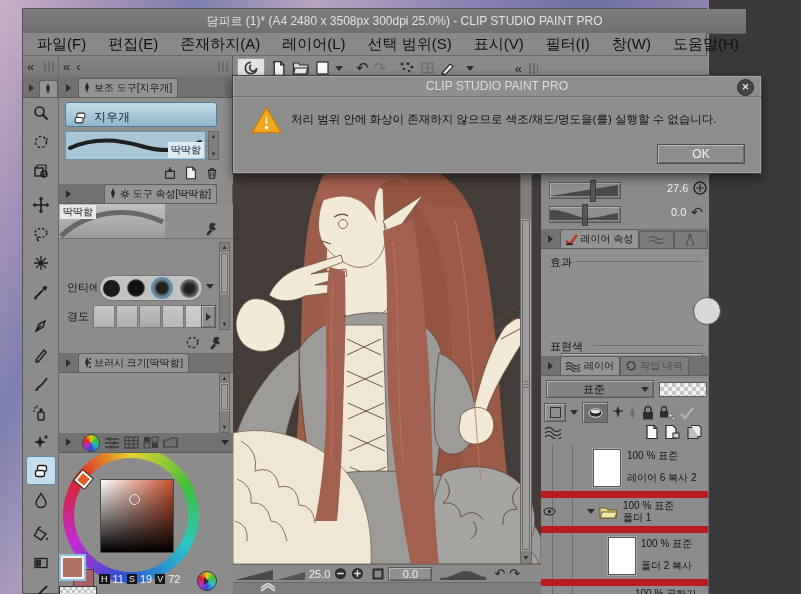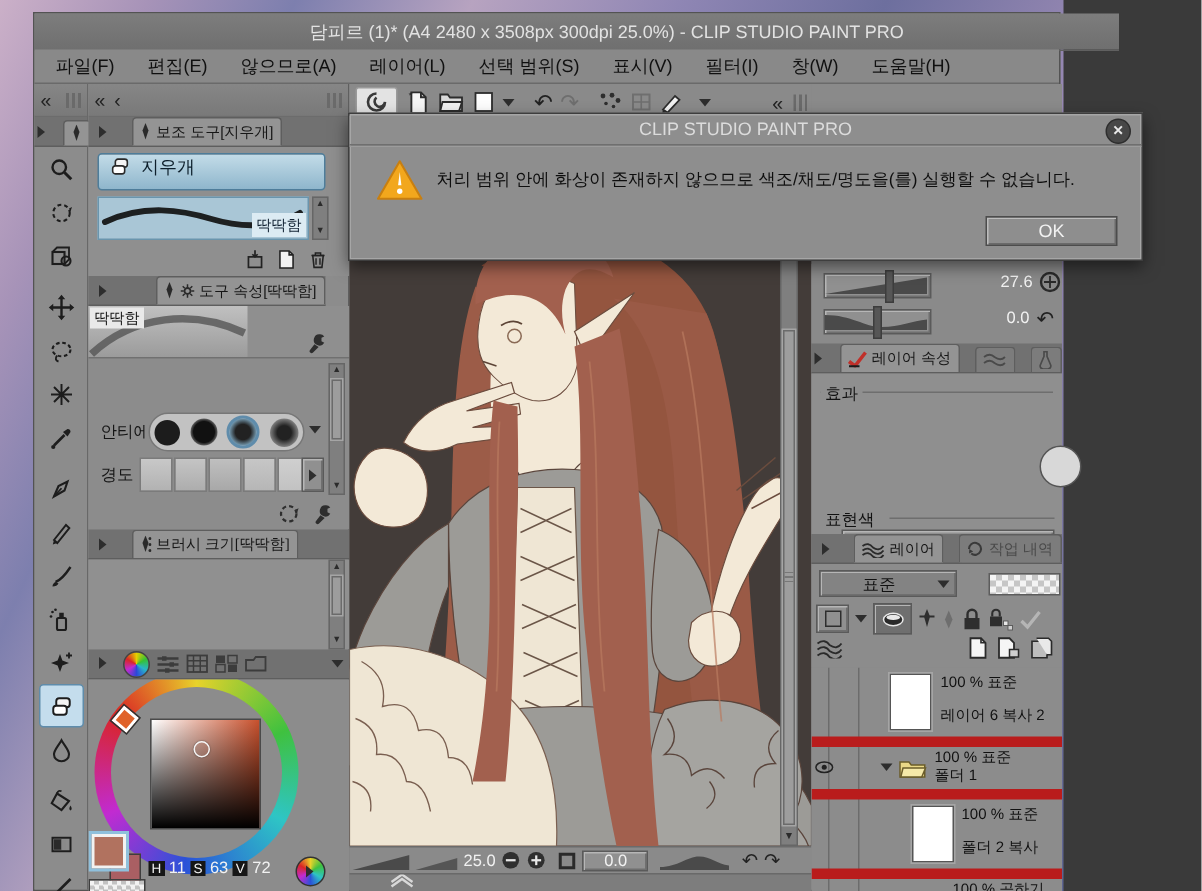--- a/index.html
+++ b/index.html
@@ -8,34 +8,34 @@
   .abs{position:absolute;}
   
   .desktop-art{position:absolute;left:0;top:0;width:709px;height:594px;
     background:linear-gradient(115deg,#cbb0c8 0%,#a793b8 10%,#7d7fae 20%,#b7a3c0 32%,#8f86b4 46%,#6d6f9e 60%,#9a8ab4 76%,#5c6490 100%);}
   
   .win{position:absolute;left:22px;top:8px;width:685px;height:586px;background:#8c8c8c;border:1px solid #535353;box-sizing:border-box;}
   .titlebar{position:absolute;left:0;top:0;width:100%;height:24px;background:linear-gradient(#7d7d7d,#6f6f6f);
     border-bottom:1px solid #606060;text-align:center;font-size:12px;line-height:24px;color:#e2e2e2;padding-left:40px;}
   .menubar{position:absolute;left:0;top:24px;width:100%;height:23px;background:#898989;border-bottom:1px solid #6a6a6a;
     display:flex;align-items:center;padding-left:14px;box-sizing:border-box;}
-  .menubar span{font-size:12px;color:#101010;margin-right:22px;white-space:nowrap;}
+  .menubar span{font-size:15px;color:#101010;margin-right:22px;white-space:nowrap;}
   .body{position:absolute;left:0;top:47px;right:0;bottom:0;}
   
   .toolcol{position:absolute;left:0;top:0;width:36px;height:100%;background:#8c8c8c;border-right:1px solid #686868;box-sizing:border-box;}
   .propcol{position:absolute;left:36px;top:0;width:174px;height:100%;background:#8c8c8c;border-right:1px solid #5f5f5f;box-sizing:border-box;}
   .canvascol{position:absolute;left:210px;top:0;width:308px;height:100%;background:#828282;}
   .rightcol{position:absolute;left:518px;top:0;width:167px;height:100%;background:#8a8a8a;border-left:1px solid 5f5f5f;}
   
   .dockhead{height:22px;background:linear-gradient(#868686,#797979);border-bottom:1px solid #6c6c6c;display:flex;align-items:center;
     font-size:13px;color:#2c2c2c;padding:0 4px;box-sizing:border-box;}
   .dockhead .grip{margin-left:auto;width:10px;height:10px;
     background:repeating-linear-gradient(90deg,#6a6a6a 0 2px,transparent 2px 4px);}
   
-  .tabstrip{height:20px;background:#717171;display:flex;align-items:flex-end;padding-left:2px;box-sizing:border-box;border-bottom:1px solid #5e5e5e;gap:10px;}
+  .tabstrip{height:20px;background:#717171;display:flex;align-items:flex-end;padding-left:2px;box-sizing:border-box;border-bottom:1px solid #5e5e5e;}
   .ptab{background:#949494;border:1px solid #5e5e5e;border-bottom:none;border-radius:3px 3px 0 0;
     font-size:10px;padding:2px 5px 2px 4px;display:flex;align-items:center;gap:3px;color:#161616;white-space:nowrap;}
   .ptab.dim{background:#7c7c7c;color:#4a4a4a;}
   .pmenu{width:15px;height:14px;margin:0 2px 2px 0;display:flex;align-items:center;justify-content:center;}
   
   .tools{display:flex;flex-direction:column;align-items:center;overflow:hidden;}
   .tool{width:30px;height:29px;display:flex;align-items:center;justify-content:center;flex:0 0 auto;}
   .tool.sel{background:#c4dded;border:1px solid #5f8cab;border-radius:3px;box-sizing:border-box;}
   .tooldiv{width:24px;height:5px;flex:0 0 auto;}
   
@@ -80,21 +80,21 @@
 <div class="screen">
   <div class="desktop-art"></div>
 
   <div class="win">
     <div class="titlebar">
       <span>담피르 (1)* (A4 2480 x 3508px 300dpi 25.0%)  - CLIP STUDIO PAINT PRO</span>
     </div>
     <div class="menubar">
       <span>파일(F)</span>
       <span>편집(E)</span>
-      <span>않으므로(A)</span>
+      <span>존재하지(A)</span>
       <span>레이어(L)</span>
       <span>선택 범위(S)</span>
       <span>표시(V)</span>
       <span>필터(I)</span>
       <span>창(W)</span>
       <span>도움말(H)</span>
     </div>
 
     <div class="body">
 
@@ -241,21 +241,21 @@
             </div>
           <div class="ptab">
             <svg width="8" height="12" viewBox="0 0 8 12">
                 <path d="M4,0 L6,5 L4,11 L2,5 Z" fill="#2a2a2a"></path>
               </svg>
             <span>보조 도구[지우개]</span>
           </div>
         </div>
         <div class="abs" style="left:0;top:42px;width:174px;height:86px;background:#8f8f8f;">
           <div class="abs" style="left:6px;top:4px;width:152px;height:25px;border:1px solid #4e7d9a;border-radius:3px;
-                      background:linear-gradient(#c3dce8,#8fb6cc);display:flex;align-items:flex-start;gap:6px;padding-left:6px;box-sizing:border-box;">
+                      background:linear-gradient(#c3dce8,#8fb6cc);display:flex;align-items:flex-end;gap:6px;padding-left:6px;box-sizing:border-box;">
             <svg width="16" height="16" viewBox="0 0 18 18">
                 <rect x="5.5" y="3.5" width="9" height="6" rx="2" fill="#f4f4f4" stroke="#2a2a2a" stroke-width="1.2"></rect>
                 <rect x="3.5" y="8.5" width="9" height="6" rx="2" fill="#fff" stroke="#2a2a2a" stroke-width="1.2"></rect>
               </svg>
             <span style="font-size:12px;color:#0d1f2b;">지우개</span>
           </div>
           <div class="abs" style="left:6px;top:33px;width:141px;height:29px;background:#a9c6d6;border:1px solid #6a95ad;box-sizing:border-box;">
             <svg width="139" height="27" viewBox="0 0 139 27">
               <path d="M4,16 C30,4 55,8 75,14 C95,20 118,20 134,10" fill="none" stroke="#111" stroke-width="4" stroke-linecap="round" opacity="0.92"></path>
             </svg>
@@ -418,21 +418,21 @@
           </div>
 
           <div class="abs" style="left:14px;top:116px;width:19px;height:19px;background:#aa5f63;border:1px solid #3e3e3e;"></div>
           <div class="abs" style="left:2px;top:103px;width:19px;height:19px;background:#b1725f;border:2px solid #f2f2f2;outline:2px solid #8fc0dc;"></div>
           <div class="abs checker-s" style="left:0px;top:133px;width:36px;height:9px;border:1px solid #3e3e3e;"></div>
 
           <div class="abs" style="left:40px;top:120px;display:flex;align-items:center;gap:3px;">
             <span style="background:#161616;color:#f2f2f2;font-size:9px;padding:0 2px;">H</span>
             <span style="font-size:11px;color:#f2f2f2;">11</span>
             <span style="background:#161616;color:#f2f2f2;font-size:9px;padding:0 2px;">S</span>
-            <span style="font-size:11px;color:#f2f2f2;">63</span>
+            <span style="font-size:11px;color:#f2f2f2;">19</span>
             <span style="background:#161616;color:#f2f2f2;font-size:9px;padding:0 2px;">V</span>
             <span style="font-size:11px;color:#f2f2f2;">72</span>
           </div>
           <div class="abs" style="left:138px;top:118px;width:18px;height:18px;border-radius:50%;background:conic-gradient(#e8d22a,#3fc13f,#2ec5c5,#2b52d8,#c12bd1,#d92525,#e8d22a);border:1px solid #333;">
             <div class="tri-r" style="margin:5px 0 0 6px;"></div>
           </div>
         </div>
       </div>
 
       <div class="canvascol">
@@ -654,21 +654,21 @@
           <div class="ptab dim">
             <svg width="12" height="12" viewBox="0 0 12 12">
                 <path d="M2,6 a4,4 0 1 1 1.5,3" fill="none" stroke="#3a3a3a" stroke-width="1.4"></path>
                 <path d="M2,9 l0.2,-3 l2.6,1.6 Z" fill="#3a3a3a"></path>
               </svg>
             <span>작업 내역</span>
           </div>
         </div>
 
         <div class="abs" style="left:0;top:320px;width:167px;height:69px;background:#8c8c8c;">
-          <div class="abs bevel" style="left:5px;top:4px;width:92px;height:18px;display:flex;align-items:center;box-sizing:border-box;background:#838383;">
+          <div class="abs bevel" style="left:5px;top:4px;width:108px;height:18px;display:flex;align-items:center;box-sizing:border-box;background:#838383;">
             <span style="flex:1;text-align:center;font-size:11px;color:#111;">표준</span>
             <div class="tri-d" style="margin-right:4px;"></div>
           </div>
           <div class="abs checker" style="left:118px;top:6px;width:46px;height:13px;border:1px solid #5c5c5c;"></div>
 
           <div class="abs" style="left:3px;top:26px;display:flex;align-items:center;gap:4px;">
             <div class="bevel" style="width:20px;height:17px;display:flex;align-items:center;justify-content:center;">
                 <div style="width:9px;height:9px;border:1.5px solid #2e2e2e;"></div>
               </div>
             <div class="tri-d"></div>

